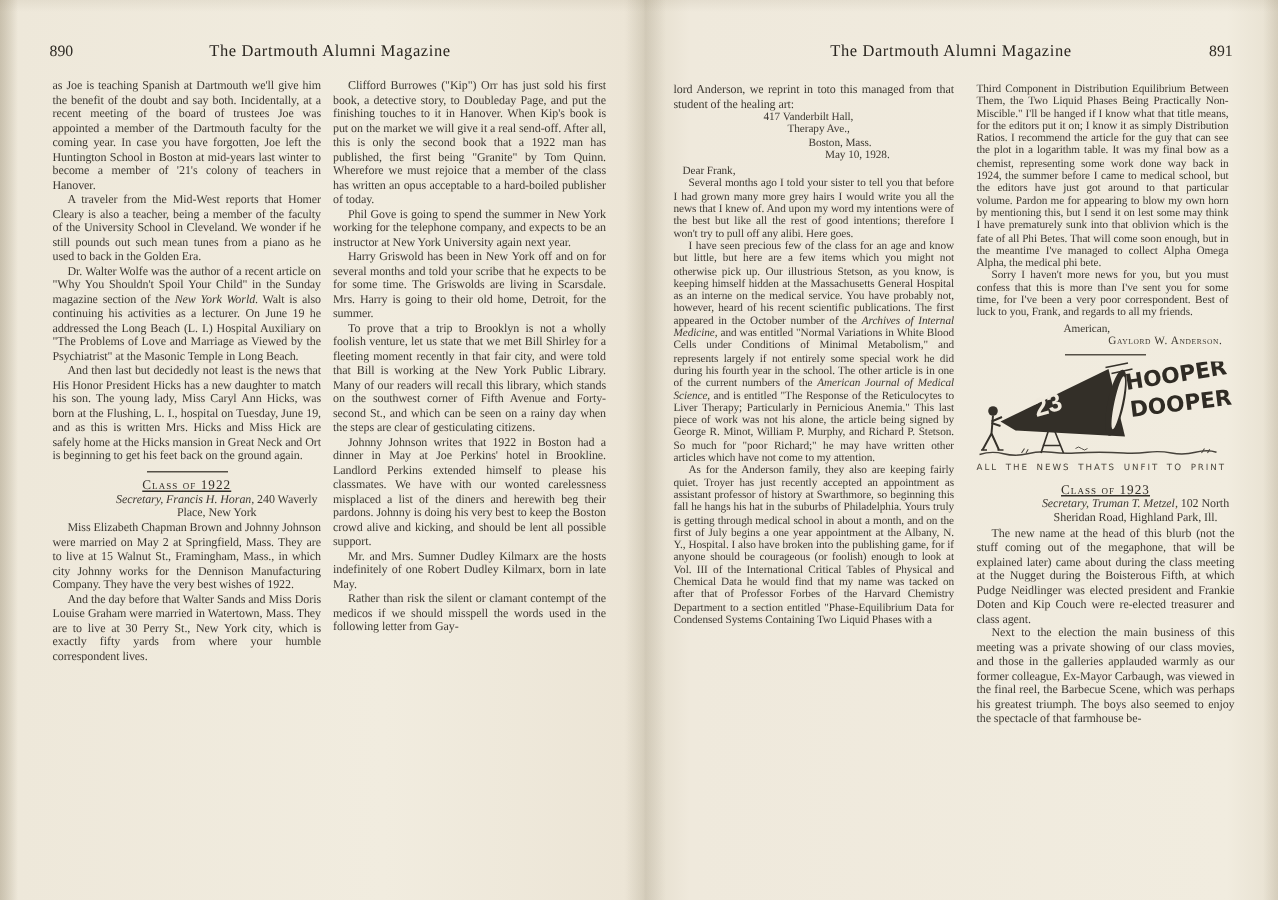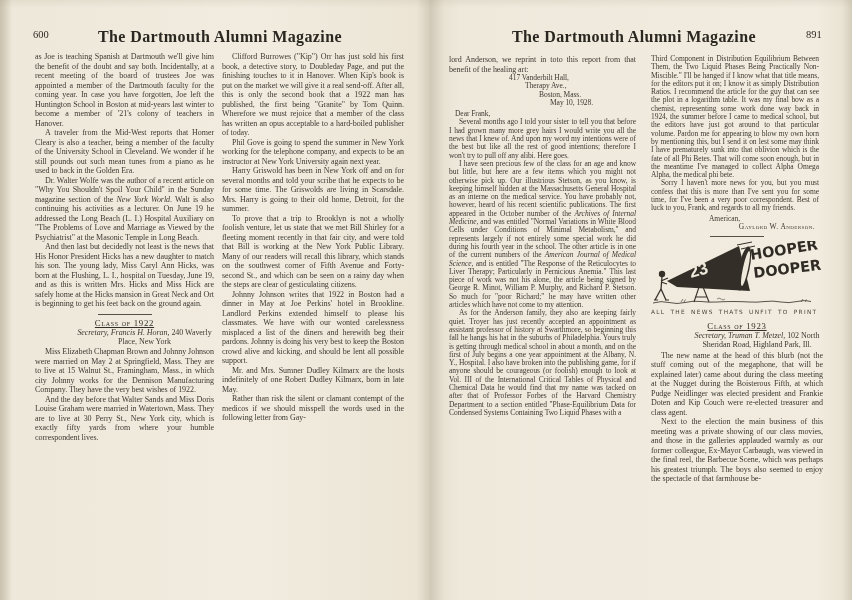--- a/index.html
+++ b/index.html
@@ -6,21 +6,21 @@
   .spread{
     position:relative;width:852px;height:600px;overflow:hidden;
     background:linear-gradient(90deg,#ddd6c5 0px,#eee8da 12px,#f1ecdf 30%,#ece5d6 49%,#e3dccb 50.3%,#efe9dc 54%,#f1ecdf 96%,#e7e0d0 100%);
     font-family:"Liberation Serif","DejaVu Serif",serif;color:#3d3932;
   }
   .edge{position:absolute;pointer-events:none;}
   .edge-left{left:0;top:0;width:12px;height:600px;background:linear-gradient(90deg,rgba(150,138,112,.28),rgba(150,138,112,0));}
   .edge-right{right:0;top:0;width:10px;height:600px;background:linear-gradient(270deg,rgba(150,138,112,.22),rgba(150,138,112,0));}
   .edge-top{left:0;top:0;width:852px;height:8px;background:linear-gradient(180deg,rgba(150,138,112,.12),rgba(150,138,112,0));}
   .pgnum{position:absolute;top:29px;font-size:10.5px;color:#2e2a24;}
-  .ptitle{position:absolute;top:28px;text-align:center;font-size:16px;font-weight:bold;letter-spacing:.4px;color:#2a2620;}
+  .ptitle{position:absolute;top:28px;text-align:center;font-size:11px;font-weight:normal;letter-spacing:.4px;color:#2a2620;}
   .col{position:absolute;font-size:8px;line-height:9.5px;letter-spacing:-0.05px;text-align:justify;}
   .para{margin:0;text-align:justify;text-indent:10px;}
   .para.cont{text-indent:0;}
   .para.head{text-align:center;text-indent:0;font-variant:small-caps;font-size:8.8px;letter-spacing:.7px;margin-top:4px;color:#332f29;text-decoration:underline;}
   .para.sec{text-align:center;text-indent:0;line-height:9.2px;margin-bottom:1px;margin-left:40px;}
   .rule{width:54px;border-top:1px solid #555047;margin:5px auto 4px auto;height:0;}
   .let{font-size:7.5px;line-height:8.3px;letter-spacing:-0.05px;}
   .para.addr{text-align:left;text-indent:0;}
   .para.a1{padding-left:60px;}
   .para.a2{padding-left:76px;}
@@ -39,21 +39,21 @@
 <body>
 
 <div class="spread">
 
   <div class="edge edge-left"></div>
   <div class="edge edge-right"></div>
   <div class="edge edge-top"></div>
   <div class="edge" style="left:416px;top:0;width:28px;height:600px;background:linear-gradient(90deg,rgba(110,98,75,0),rgba(110,98,75,.10) 45%,rgba(110,98,75,.16) 52%,rgba(110,98,75,0));"></div>
 
   <div>
-    <div class="pgnum" style="left:33px;">600</div>
+    <div class="pgnum" style="left:33px;">890</div>
     <div class="ptitle" style="left:35px;width:370px;">The Dartmouth Alumni Magazine</div>
     <div class="col" style="left:35px;top:52px;width:179px;">
         <p class="para cont">as Joe is teaching Spanish at Dartmouth we'll give him the benefit of the doubt and say both.  Incidentally, at a recent meeting of the board of trustees Joe was appointed a member of the Dartmouth faculty for the coming year.  In case you have forgotten, Joe left the Huntington School in Boston at mid-years last winter to become a member of '21's colony of teachers in Hanover.</p>
         <p class="para ind">A traveler from the Mid-West reports that Homer Cleary is also a teacher, being a member of the faculty of the University School in Cleveland.  We wonder if he still pounds out such mean tunes from a piano as he used to back in the Golden Era.</p>
         <p class="para ind">Dr. Walter Wolfe was the author of a recent article on "Why You Shouldn't Spoil Your Child" in the Sunday magazine section of the <i>New York World</i>.  Walt is also continuing his activities as a lecturer.  On June 19 he addressed the Long Beach (L. I.) Hospital Auxiliary on "The Problems of Love and Marriage as Viewed by the Psychiatrist" at the Masonic Temple in Long Beach.</p>
         <p class="para ind">And then last but decidedly not least is the news that His Honor President Hicks has a new daughter to match his son.  The young lady, Miss Caryl Ann Hicks, was born at the Flushing, L. I., hospital on Tuesday, June 19, and as this is written Mrs. Hicks and Miss Hick are safely home at the Hicks mansion in Great Neck and Ort is beginning to get his feet back on the ground again.</p>
         <div class="rule"></div>
         <p class="para head">Class of 1922</p>
         <p class="para sec"><i>Secretary, Francis H. Horan,</i> 240 Waverly Place, New York</p>
         <p class="para ind">Miss Elizabeth Chapman Brown and Johnny Johnson were married on May 2 at Springfield, Mass.  They are to live at 15 Walnut St., Framingham, Mass., in which city Johnny works for the Dennison Manufacturing Company.  They have the very best wishes of 1922.</p>
@@ -68,21 +68,21 @@
         <p class="para ind">Mr. and Mrs. Sumner Dudley Kilmarx are the hosts indefinitely of one Robert Dudley Kilmarx, born in late May.</p>
         <p class="para ind">Rather than risk the silent or clamant contempt of the medicos if we should misspell the words used in the following letter from Gay-</p>
       </div>
   </div>
 
   <div>
     <div class="ptitle" style="left:448px;width:372px;">The Dartmouth Alumni Magazine</div>
     <div class="pgnum" style="left:806px;">891</div>
 
     <div class="col" style="left:449px;top:55px;width:187px;">
-        <p class="para cont">lord Anderson, we reprint in toto this report from that benefit of the healing art:</p>
+        <p class="para cont">lord Anderson, we reprint in toto this managed from that student of the healing art:</p>
         <p class="para let addr a1">417 Vanderbilt Hall,</p>
         <p class="para let addr a2">Therapy Ave.,</p>
         <p class="para let addr a3">Boston, Mass.</p>
         <p class="para let addr a4">May 10, 1928.</p>
         <p class="para let sal">Dear Frank,</p>
         <p class="para let ind">Several months ago I told your sister to tell you that before I had grown many more grey hairs I would write you all the news that I knew of.  And upon my word my intentions were of the best but like all the rest of good intentions; therefore I won't try to pull off any alibi. Here goes.</p>
         <p class="para let ind">I have seen precious few of the class for an age and know but little, but here are a few items which you might not otherwise pick up.  Our illustrious Stetson, as you know, is keeping himself hidden at the Massachusetts General Hospital as an interne on the medical service. You have probably not, however, heard of his recent scientific publications.  The first appeared in the October number of the <i>Archives of Internal Medicine</i>, and was entitled "Normal Variations in White Blood Cells under Conditions of Minimal Metabolism," and represents largely if not entirely some special work he did during his fourth year in the school.  The other article is in one of the current numbers of the <i>American Journal of Medical Science</i>, and is entitled "The Response of the Reticulocytes to Liver Therapy; Particularly in Pernicious Anemia."  This last piece of work was not his alone, the article being signed by George R. Minot, William P. Murphy, and Richard P. Stetson.  So much for "poor Richard;" he may have written other articles which have not come to my attention.</p>
         <p class="para let ind">As for the Anderson family, they also are keeping fairly quiet.  Troyer has just recently accepted an appointment as assistant professor of history at Swarthmore, so beginning this fall he hangs his hat in the suburbs of Philadelphia.  Yours truly is getting through medical school in about a month, and on the first of July begins a one year appointment at the Albany, N. Y., Hospital.  I also have broken into the publishing game, for if anyone should be courageous (or foolish) enough to look at Vol. III of the International Critical Tables of Physical and Chemical Data he would find that my name was tacked on after that of Professor Forbes of the Harvard Chemistry Department to a section entitled "Phase-Equilibrium Data for Condensed Systems Containing Two Liquid Phases with a</p>
       </div>
 

